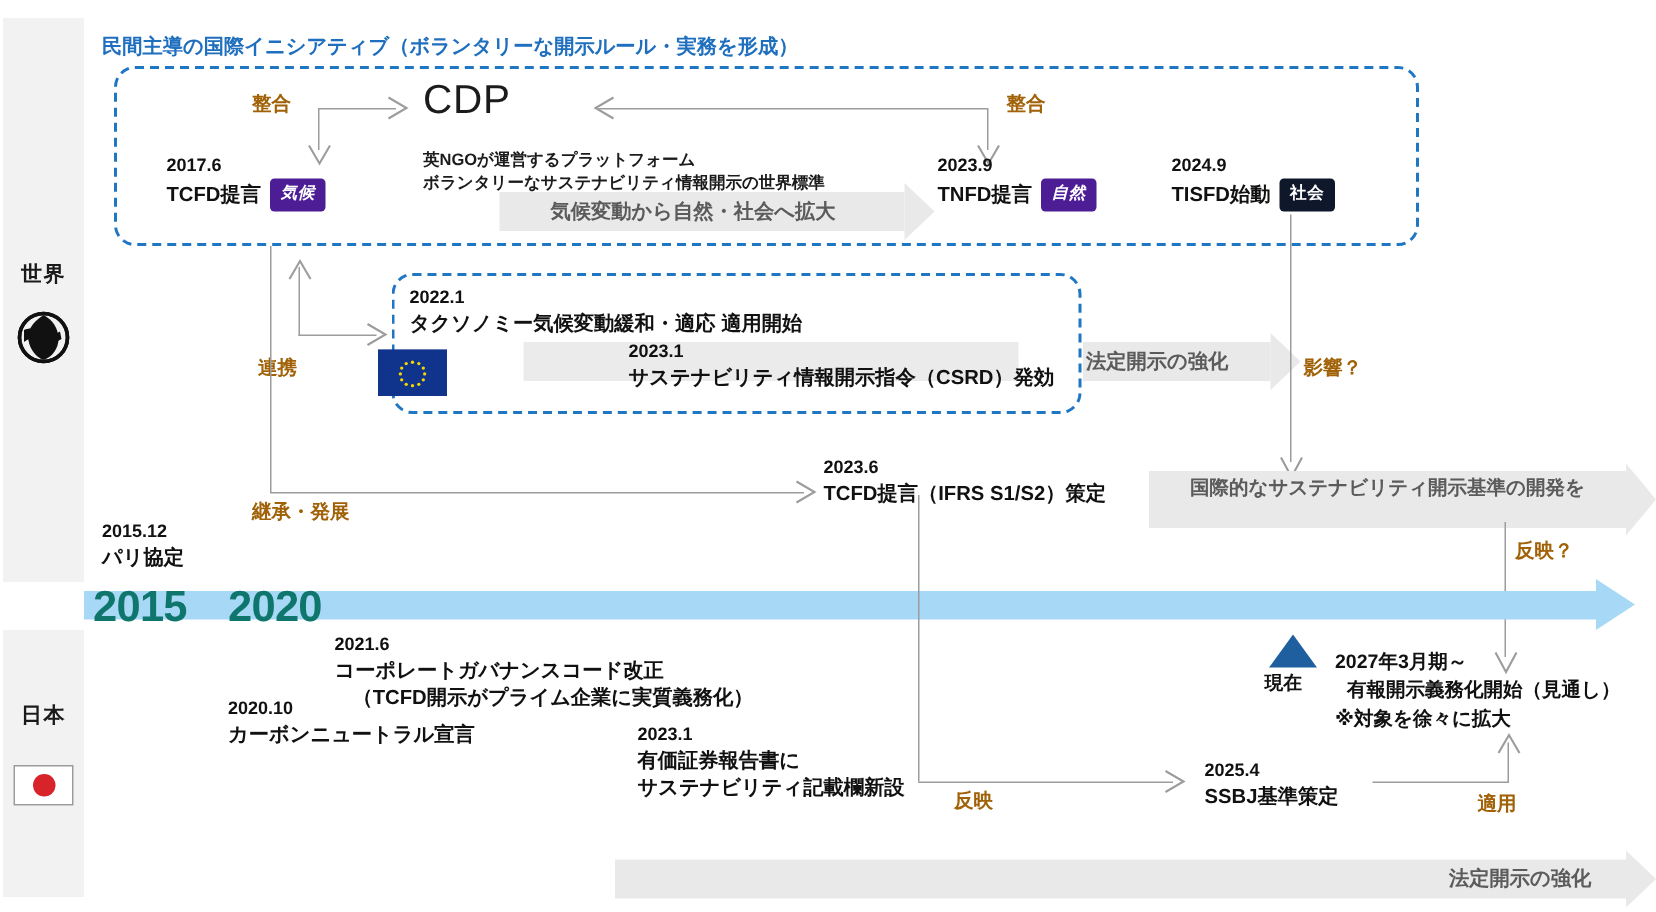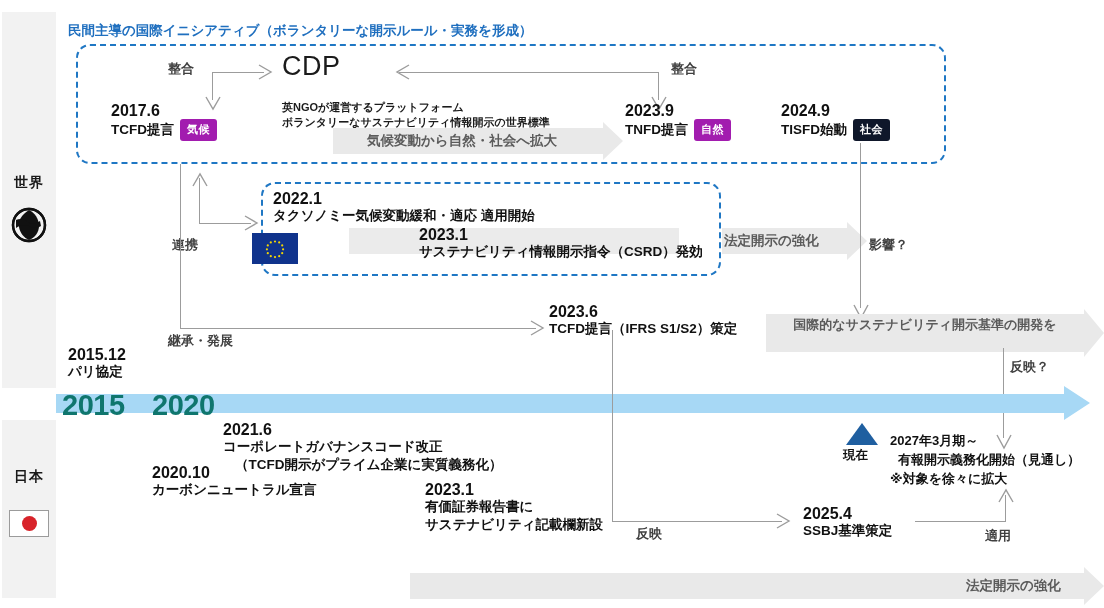--- a/index.html
+++ b/index.html
@@ -79,34 +79,34 @@
   .panel-title{
     position:absolute;
     font-size:13.5px;
     font-weight:bold;
     color:#1f6fbf;
     white-space:nowrap;
   }
 
   
   .ev{position:absolute;white-space:nowrap;}
-  .ev .d{font-size:16px;font-weight:bold;color:#111;line-height:17px;}
+  .ev .d{font-size:12px;font-weight:bold;color:#111;line-height:17px;}
   .ev .t{font-size:13.5px;font-weight:bold;color:#111;line-height:18px;}
   .ev-row{display:flex;align-items:center;gap:6px;}
   .badge{
     display:inline-block;
     color:#fff;
     font-size:11px;
     font-weight:bold;
     line-height:1;
     padding:5px 7px 6px 7px;
     border-radius:3px;
     letter-spacing:0.5px;
   }
-  .badge.green{background:#a21caf;}
+  .badge.green{background:#4c1d95;font-style:italic;}
   .badge.red{background:#0f172a;}
 
   .cdp-title{
     position:absolute;
     font-size:27px;
     font-weight:normal;
     color:#1b1b1b;
     letter-spacing:0.5px;
   }
   .cdp-sub{
@@ -157,21 +157,21 @@
   .ln{position:absolute;background:#9c9c9c;}
   .ln.h{height:1px;}
   .ln.v{width:1px;}
   .lbl{
     position:absolute;
     font-size:13px;
     color:#555;
     white-space:nowrap;
     font-weight:normal;
   }
-  .lbl.b{font-weight:bold;color:#404040;}
+  .lbl.b{font-weight:bold;color:#a16207;}
 
   .eu-flag{
     position:absolute;
     width:46px;height:31px;
     background:#10338c;
     box-sizing:border-box;
   }
   .now-tri{
     position:absolute;
     width:0;height:0;

